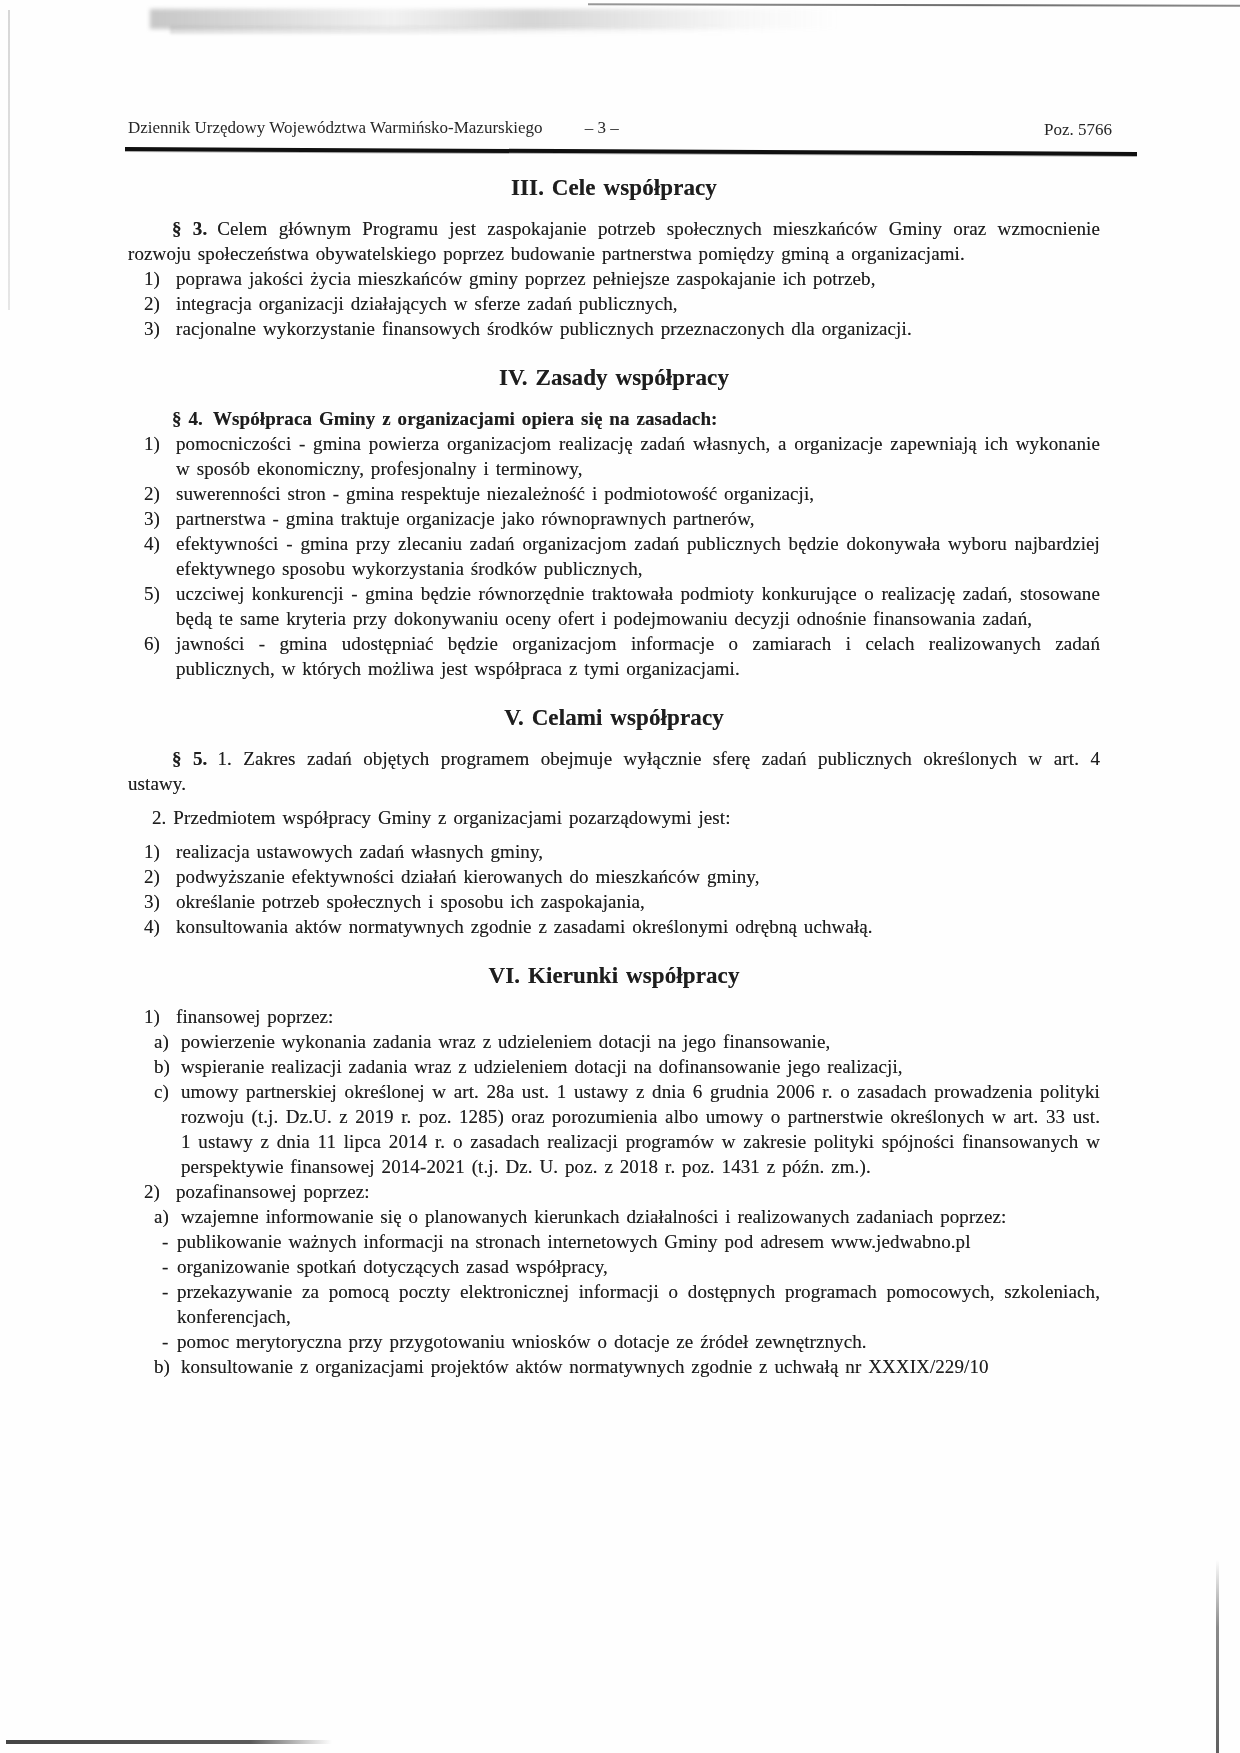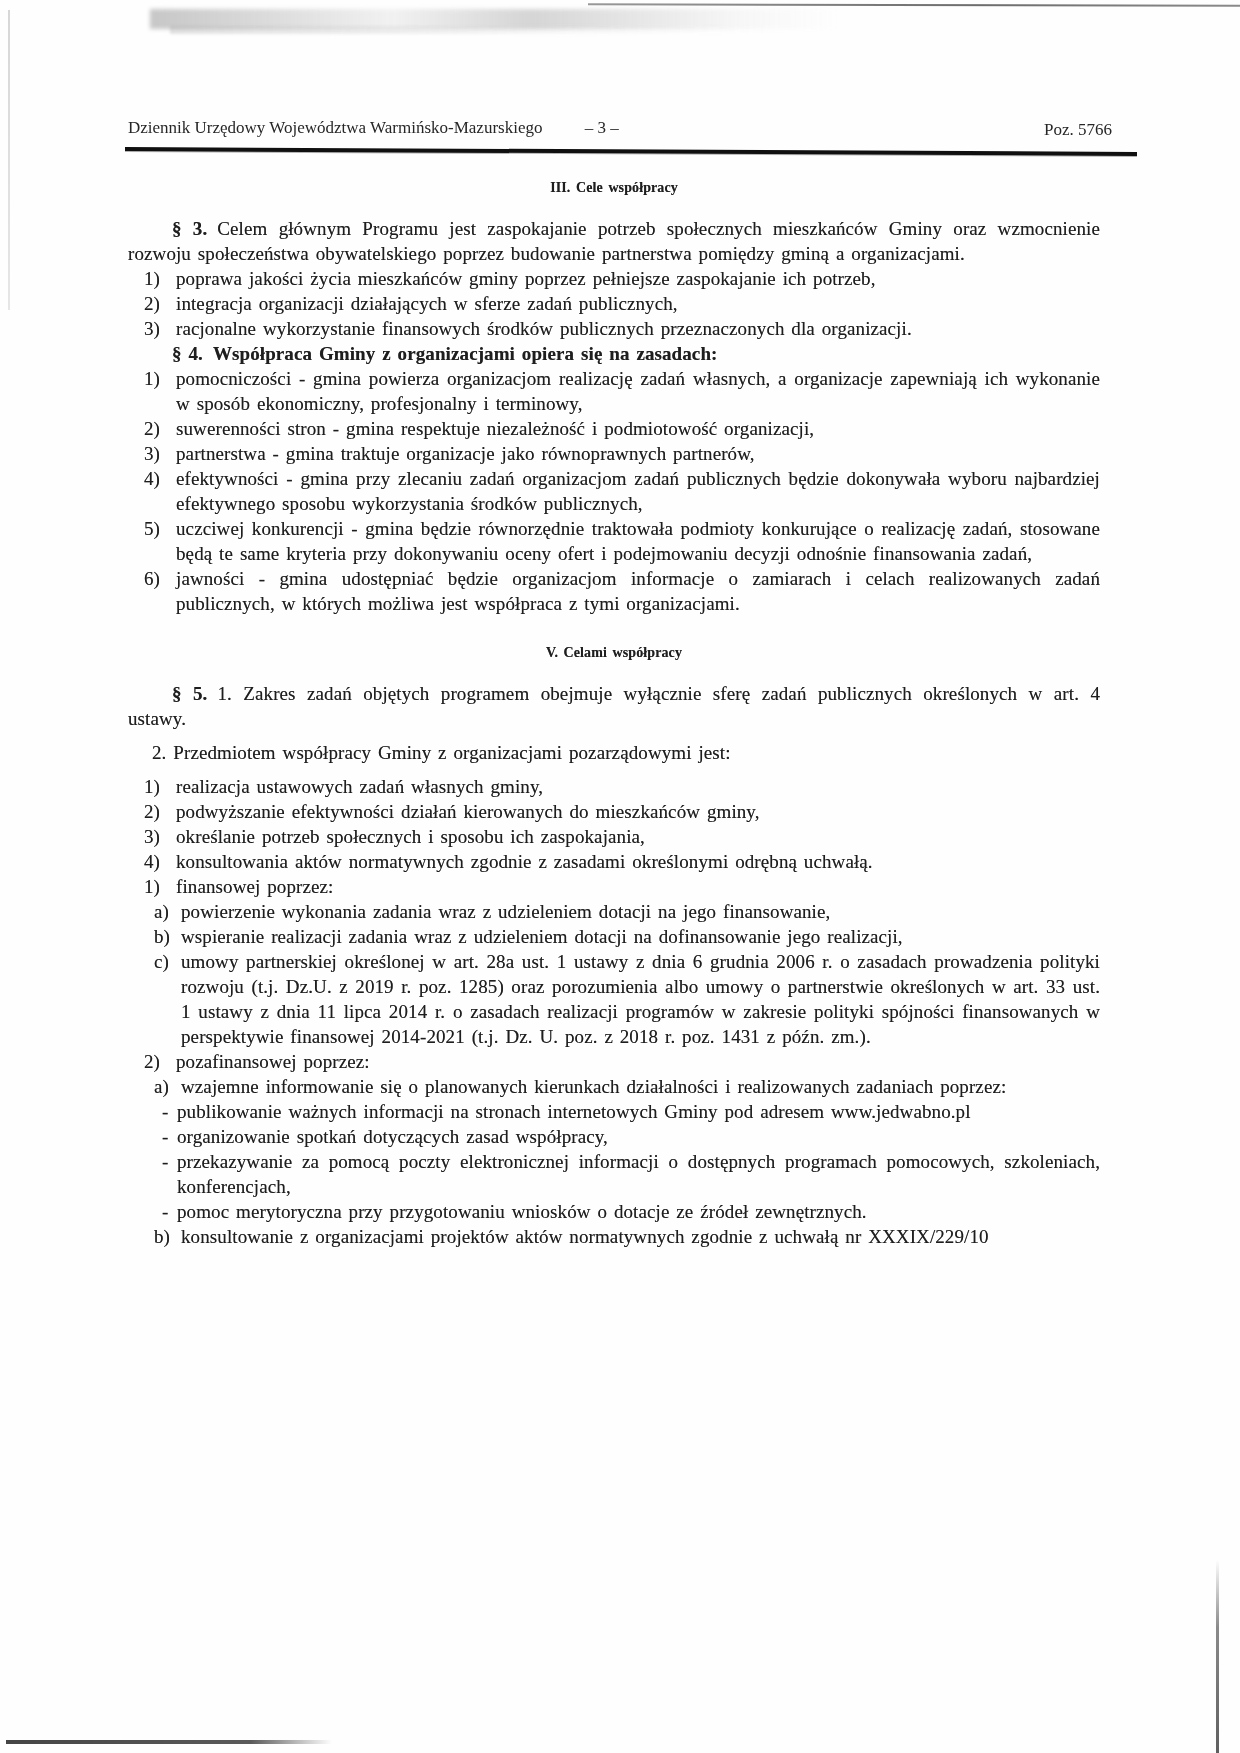--- a/index.html
+++ b/index.html
@@ -29,21 +29,21 @@
   
   .inner { position:absolute; left:128px; top:0; width:972px; }
   .pghead { position:relative; margin-top:118px; font-size:17px; color:#262626; }
   .pghead .pgno { margin-left:38px; }
   .pghead .poz { position:absolute; right:-12px; top:2px; }
   .rule { margin-top:9px; margin-left:-3px; width:1012px; height:4px; background:#101010;
     transform:rotate(0.28deg); transform-origin:left center;
     box-shadow:0 1px 0 rgba(40,40,40,.35); }
   .content { font-size:19px; line-height:25px; word-spacing:2px; letter-spacing:.1px;
     text-shadow:0 0 .4px rgba(35,35,35,.55); }
-  .sech { font-size:14px; font-weight:700; text-align:center; margin:24px 0 16px; }
+  .sech { font-size:23px; font-weight:700; text-align:center; margin:24px 0 16px; }
   .par { margin:0; text-align:justify; }
   .ti44 { text-indent:44px; }
   .ti24 { text-indent:24px; }
   .gapt8 { margin-top:9px; }
   .b { font-weight:700; }
   .sp { margin-right:10px; }
   .li { display:flex; text-align:justify; }
   .mk { flex:none; }
   .tx { flex:1 1 auto; }
   .ln { padding-left:16px; } .ln > .mk { width:32px; }
@@ -81,20 +81,21 @@
       </div>
       <div class="li ln">
         <span class="mk">2)</span>
         <div class="tx">integracja organizacji działających w sferze zadań publicznych,</div>
       </div>
       <div class="li ln">
         <span class="mk">3)</span>
         <div class="tx">racjonalne wykorzystanie finansowych środków publicznych przeznaczonych dla organizacji.</div>
       </div>
 
+      <h2 class="sech">IV. Zasady współpracy</h2>
       <p class="par ti44 b"><span class="sp">§ 4.</span><span>Współpraca Gminy z organizacjami opiera się na zasadach:</span></p>
       <div class="li ln">
         <span class="mk">1)</span>
         <div class="tx">pomocniczości - gmina powierza organizacjom realizację zadań własnych, a organizacje zapewniają ich wykonanie w sposób ekonomiczny, profesjonalny i terminowy,</div>
       </div>
       <div class="li ln">
         <span class="mk">2)</span>
         <div class="tx">suwerenności stron - gmina respektuje niezależność i podmiotowość organizacji,</div>
       </div>
       <div class="li ln">
@@ -127,20 +128,21 @@
       </div>
       <div class="li ln">
         <span class="mk">3)</span>
         <div class="tx">określanie potrzeb społecznych i sposobu ich zaspokajania,</div>
       </div>
       <div class="li ln">
         <span class="mk">4)</span>
         <div class="tx">konsultowania aktów normatywnych zgodnie z zasadami określonymi odrębną uchwałą.</div>
       </div>
 
+      <h2 class="sech">VI. Kierunki współpracy</h2>
       <div class="li ln">
         <span class="mk">1)</span>
         <div class="tx">finansowej poprzez:</div>
       </div>
       <div class="li la">
         <span class="mk">a)</span>
         <div class="tx">powierzenie wykonania zadania wraz z udzieleniem dotacji na jego finansowanie,</div>
       </div>
       <div class="li la">
         <span class="mk">b)</span>

